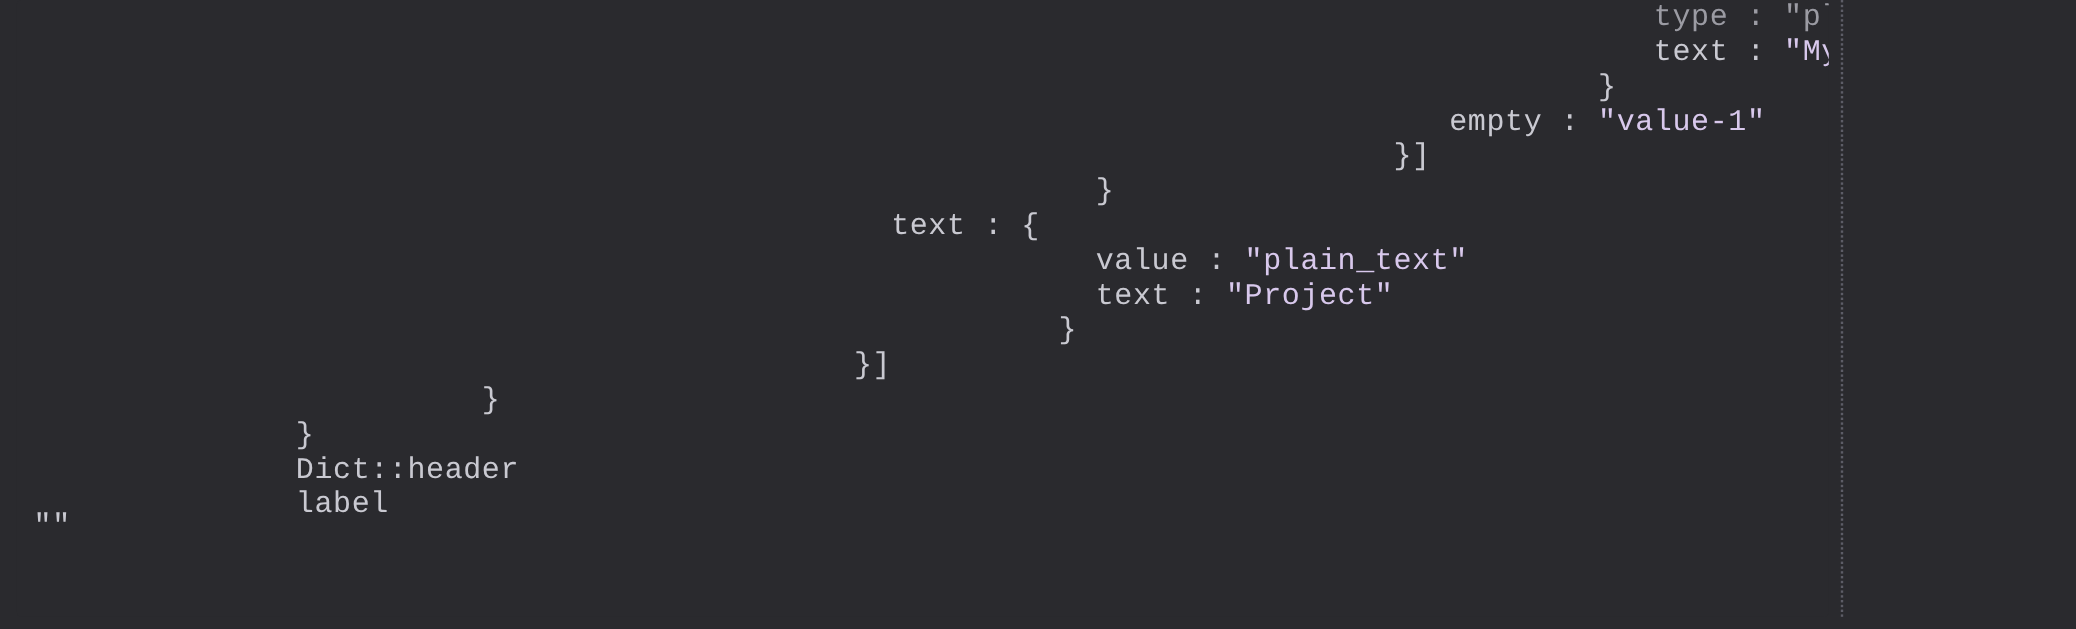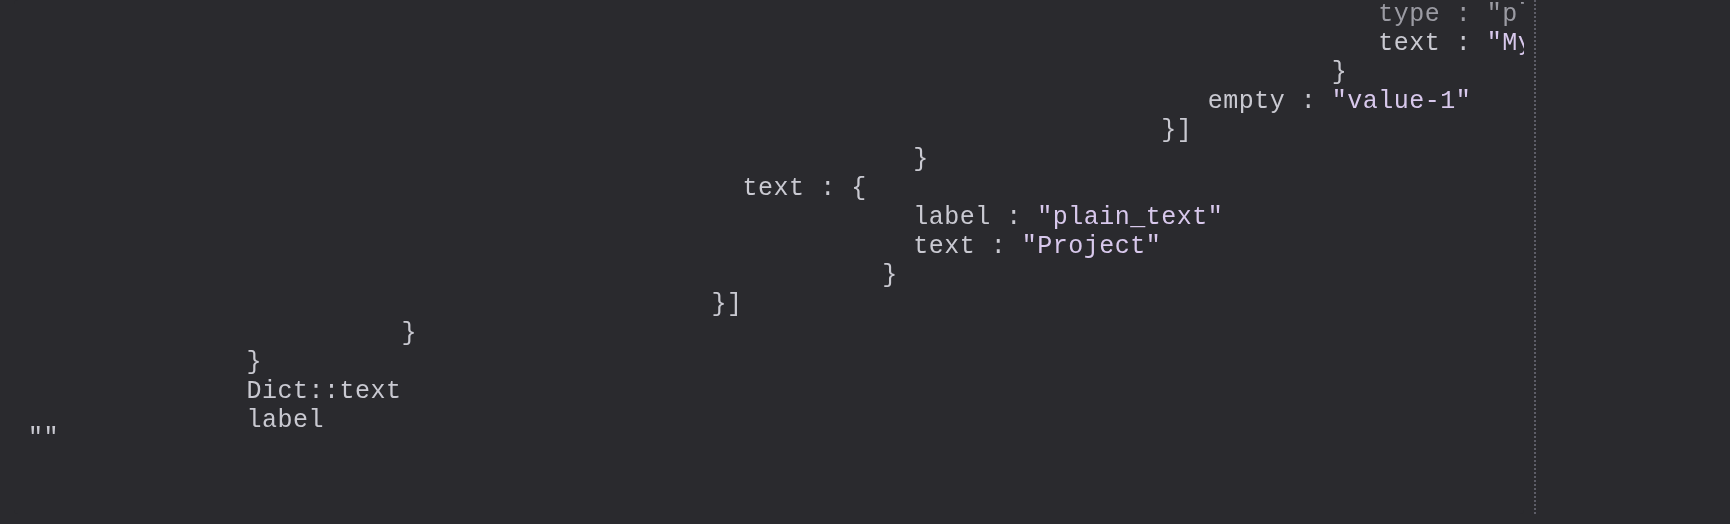--- a/index.html
+++ b/index.html
@@ -54,24 +54,24 @@
 <body>
 
 <div class="code-box">
   <pre class="code"><span class="dim">                                                                                        type : "plain_text"</span>
 <span class="tk"><span class="key">                                                                                        text : </span><span class="str">"My New Project"</span></span>
 <span class="pn">                                                                                     }</span>
 <span class="tk"><span class="key">                                                                             empty : </span><span class="str">"value-1"</span></span>
 <span class="pn">                                                                          }]</span>
 <span class="pn">                                                          }</span>
 <span class="key">                                               text : {</span>
-<span class="tk"><span class="key">                                                          label : </span><span class="str">"plain_text"</span></span>
+<span class="tk"><span class="key">                                                          value : </span><span class="str">"plain_text"</span></span>
 <span class="tk"><span class="key">                                                          text : </span><span class="str">"Project"</span></span>
 <span class="pn">                                                        }</span>
 <span class="pn">                                             }]</span>
 <span class="pn">                         }</span>
 <span class="pn">               }</span>
-<span class="id">               Dict::text</span>
+<span class="id">               Dict::header</span>
 <span class="id">               label</span></pre>
   <div class="quote-tail">""</div>
 </div>
 
 <div class="rule"></div>
 
 </body></html>

